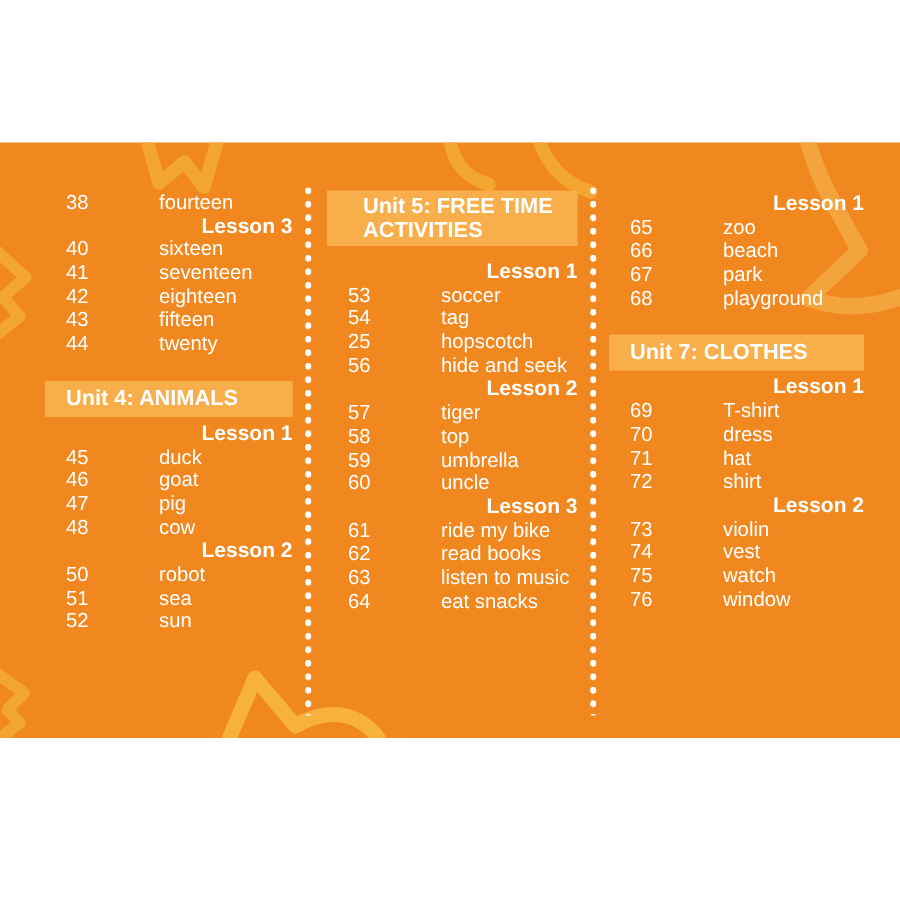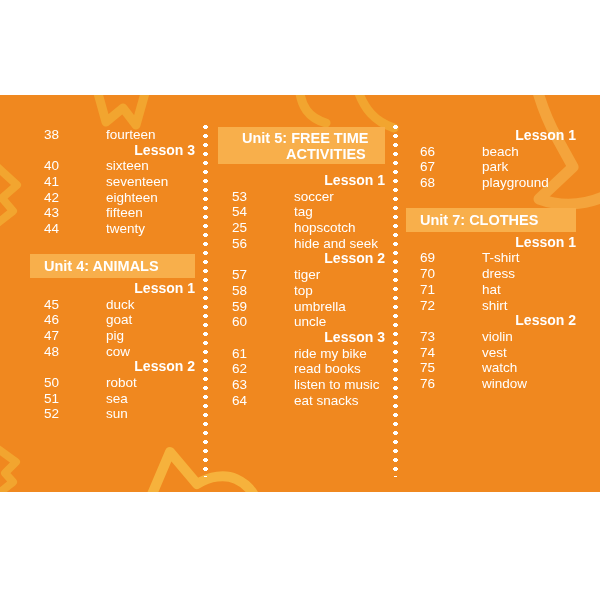--- a/index.html
+++ b/index.html
@@ -45,21 +45,21 @@
     background: var(--band-bg,#F8AF4B);
     color: var(--text-color,#fff);
     font-weight: 700; font-size: 14.5px;
     height: 24px; line-height: 24px;
     margin: 17px 0 3px 0;
     padding-left: 14px;
     white-space: nowrap;
   }
   .unit-band.first { margin-top: 0; padding-left: 24px; }
   .unit-band.two-line { height: 37px; line-height: 16.5px; padding-top: 2.5px; margin-bottom: 9px; }
-  .unit-band .line2 { margin-left: 44px; }
+  .unit-band .line2 { }
 </style>
 </head>
 <body>
 
 <div class="sheet">
 
   <svg class="decor" viewBox="0 95 600 397" width="600" height="397">
     <path stroke-width="9" d="M 96 86 L 106 122 L 123 108 L 136 125 L 147 86" stroke="#F2A52F"></path>
     <path stroke-width="8" d="M -6 164 L 17 185 L 2 198 L 13 211 L -6 226" stroke="#F2A52F"></path>
     <path stroke-width="9" d="M 299 84 C 300 107 309 118 326 123" stroke="#F2A52F"></path>
@@ -185,20 +185,24 @@
         <span class="word">listen to music</span>
       </div>
       <div class="entry">
         <span class="num">64</span>
         <span class="word">eat snacks</span>
       </div>
     </div>
   <div class="col col-2">
       <div class="lesson">Lesson 1</div>
       <div class="entry">
+        <span class="num">65</span>
+        <span class="word">zoo</span>
+      </div>
+      <div class="entry">
         <span class="num">66</span>
         <span class="word">beach</span>
       </div>
       <div class="entry">
         <span class="num">67</span>
         <span class="word">park</span>
       </div>
       <div class="entry">
         <span class="num">68</span>
         <span class="word">playground</span>

